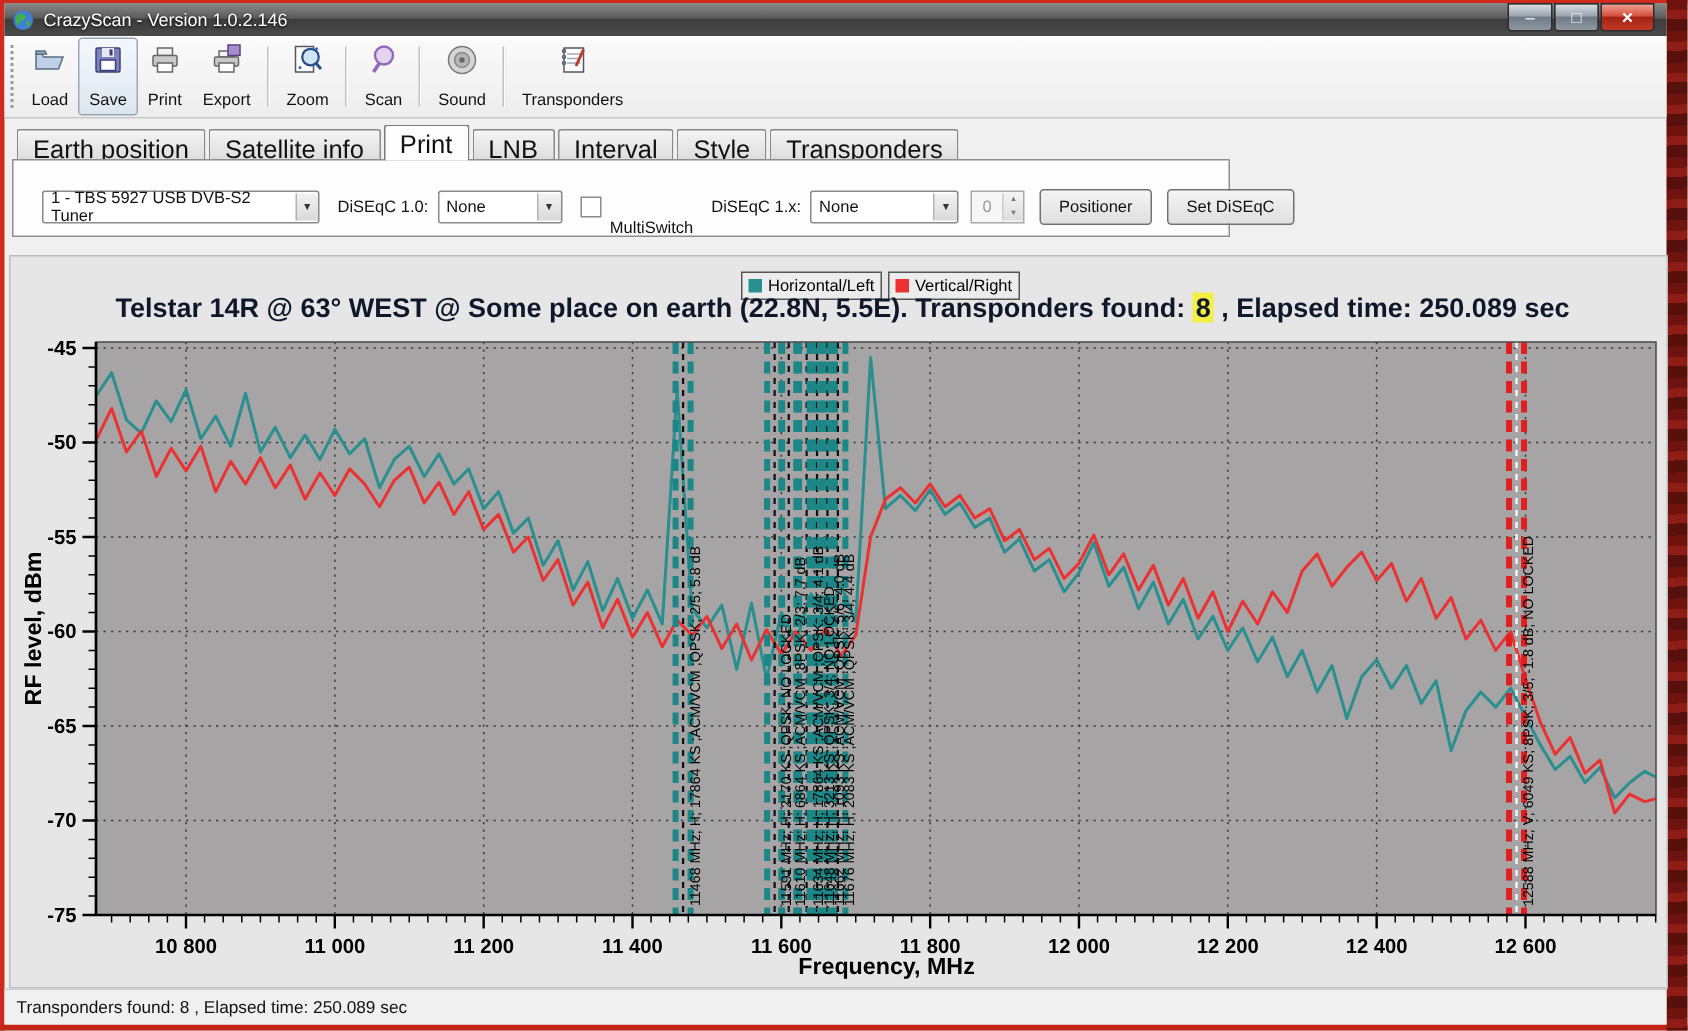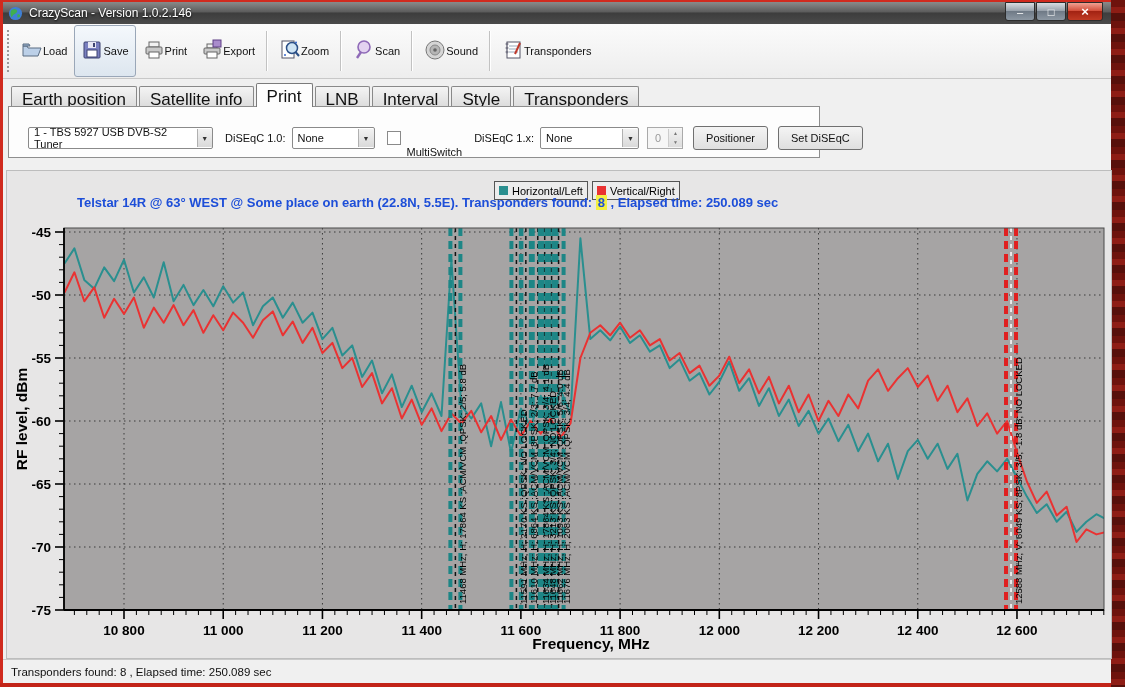--- a/index.html
+++ b/index.html
@@ -18,21 +18,21 @@
   #titlebar .ttl{margin-left:6px;text-shadow:0 1px 2px #000;}
   .winbtn{width:28px;height:17px;border:1px solid #2c2c2c;border-radius:0 0 3px 3px;
     display:flex;align-items:center;justify-content:center;color:#fff;font-size:11px;
     background:linear-gradient(#d8dde2,#9aa3ad 45%,#6f7a86 50%,#8d98a3);margin-left:1px;}
   #close-btn{width:34px;background:linear-gradient(#f0a092,#d4503c 45%,#a32313 50%,#c03a24);font-weight:bold;font-size:13px;}
   #wincontrols{position:absolute;right:8px;top:0;display:flex;}
   
   #toolbar{left:3px;top:24px;width:1108px;height:54px;background:linear-gradient(#fbfbfb,#ededed);
     border-bottom:1px solid #c8c8c8;display:flex;align-items:center;}
   .grip{border-left:2px dotted #9a9a9a;height:42px;margin:0 5px 0 4px;}
-  .tbtn{display:flex;flex-direction:row;align-items:center;justify-content:space-between;
+  .tbtn{display:flex;flex-direction:column;align-items:center;justify-content:space-between;
     padding:3px 6px 3px 6px;height:44px;border:1px solid transparent;border-radius:3px;font-size:11px;color:#111;}
   .tbtn svg{width:22px;height:22px;margin-bottom:2px;}
   .tbtn.selected{border:1px solid #9aa7b8;background:linear-gradient(#f4f8fc,#dde6ef);}
   .tsep{width:1px;height:40px;background:#c2c2c2;border-right:1px solid #fff;margin:0 4px;}
   
   #tabstrip{left:11px;top:85px;width:1094px;height:22px;display:flex;align-items:flex-end;}
   .tab{font-size:17px;padding:3px 10px 4px 10px;border:1px solid #898989;border-bottom:none;
     border-radius:2px 2px 0 0;background:linear-gradient(#f4f4f4,#dcdcdc);margin-right:2px;color:#111;height:13px;}
   .tab.active{background:#fdfdfd;height:16px;position:relative;z-index:3;border-color:#7a7a7a;}
   #tabpanel{left:8px;top:106px;width:810px;height:50px;background:#fdfdfd;border:1px solid #8e8e8e;z-index:1;}
@@ -47,21 +47,21 @@
     background:linear-gradient(#f4f4f4,#dfdfdf);display:flex;align-items:center;margin-left:10px;color:#111;}
   #ms-check{width:12px;height:12px;border:1px solid #8a8a8a;background:#fff;margin:0 4px 0 12px;}
   #spinner{width:34px;height:20px;border:1px solid #aaa;background:#f6f6f6;color:#999;display:flex;
     align-items:center;margin-left:8px;}
   #spinner .val{flex:1;text-align:center;}
   #spinner .updown{display:flex;flex-direction:column;font-size:5px;color:#777;border-left:1px solid #ccc;
     width:13px;align-items:center;line-height:9px;background:linear-gradient(#f2f2f2,#ddd);height:18px;justify-content:center;}
   
   #chart-panel{left:6px;top:170px;width:1104px;height:487px;background:#e7e6e6;border:1px solid #bdbdbd;overflow:hidden;}
   #chart-svg{position:absolute;left:0;top:0;}
-  #chart-title{position:absolute;left:70px;top:24px;font-size:13px;font-weight:bold;color:#1d4ed8;white-space:nowrap;}
+  #chart-title{position:absolute;left:70px;top:24px;font-size:18px;font-weight:bold;color:#0f172a;white-space:nowrap;}
   #chart-title .hl{background:#f3ef44;padding:0 2px;}
   #legend{position:absolute;left:487px;top:10px;display:flex;}
   .legend-item{border:1px solid #555;background:#ececec;font-size:11px;display:flex;align-items:center;
     padding:1px 4px 1px 4px;margin-right:4px;height:15px;color:#000;}
   .legend-swatch{width:9px;height:9px;display:inline-block;margin-right:4px;}
   
   #statusbar{left:3px;top:659px;width:1108px;height:24px;background:#f0f0f0;border-top:1px solid #c9c9c9;
     display:flex;align-items:center;font-size:11.5px;color:#111;padding-left:8px;box-sizing:border-box;}
 </style>
 </head>

